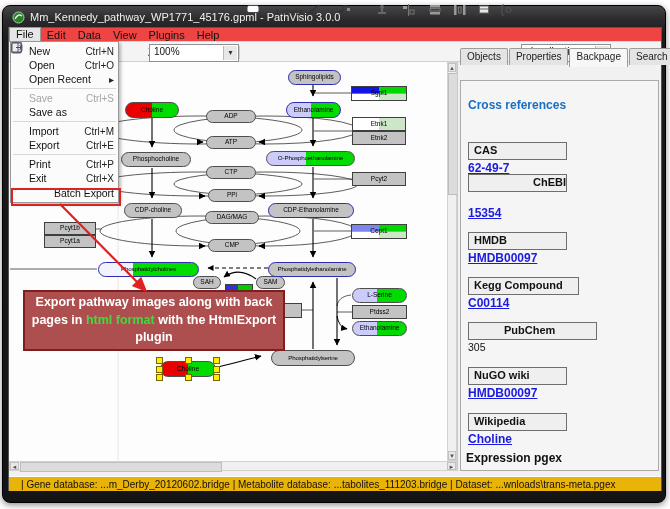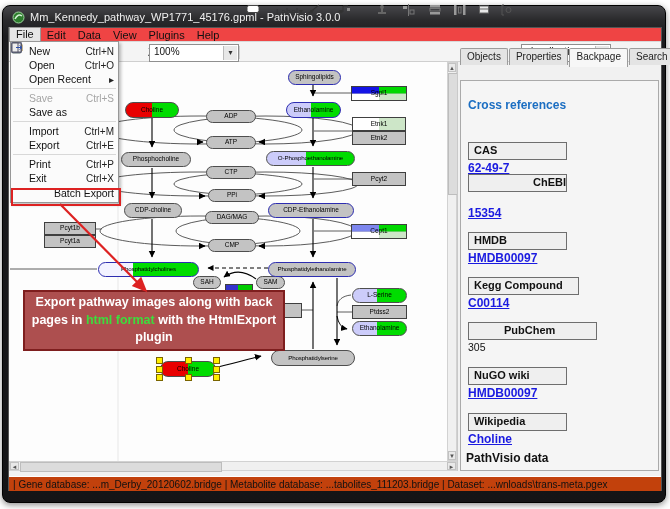--- a/index.html
+++ b/index.html
@@ -94,22 +94,22 @@
   #sidebody{left:460px;top:80px;width:199px;height:391px;background:#f5f5f5;border:1px solid #aaa;}
   #xref-heading{left:468px;top:98px;font-size:12px;font-weight:bold;color:#1b6ec2;}
   .xref-header{position:absolute;left:468px;height:16px;background:#efefef;border:1px solid #6e6e6e;
                font-size:11px;font-weight:bold;line-height:15px;padding-left:5px;color:#111;width:92px;}
   .xref-link{position:absolute;left:468px;font-size:12px;font-weight:bold;color:#1a1ae0;
              text-decoration:underline;}
   .xref-plain{position:absolute;left:468px;font-size:10.5px;color:#111;}
   #expression-data{left:466px;top:451px;font-size:12px;font-weight:bold;color:#111;}
 
   
-  #statusbar{left:9px;top:476px;width:652px;height:15px;background:#c2410c;border-top:1px solid #fff;
-             font-size:10px;line-height:15px;color:#111;padding-left:4px;white-space:nowrap;overflow:hidden;}
+  #statusbar{left:9px;top:476px;width:652px;height:15px;background:#eab308;border-top:1px solid #fff;
+             font-size:10px;line-height:15px;color:#111;padding-left:12px;white-space:nowrap;overflow:hidden;}
 </style>
 </head>
 <body>
 
 <div class="abs" id="frame"></div>
 <svg class="abs" id="app-icon" width="13" height="13" viewBox="0 0 13 13">
   <circle cx="6.5" cy="6.5" r="5.5" fill="#2d7d2d" stroke="#9fd39f" stroke-width="1"></circle>
   <path d="M3 8 Q6 2 10 5" stroke="#d6f2d6" stroke-width="1.5" fill="none"></path>
 </svg>
 <div class="abs" id="title-text">Mm_Kennedy_pathway_WP1771_45176.gpml - PathVisio 3.0.0</div>
@@ -422,17 +422,17 @@
 <div class="xref-header" style="top:232px;">HMDB</div>
 <a class="xref-link" style="top:251px;">HMDB00097</a>
 <div class="xref-header" style="top:277px;width:104px;">Kegg Compound</div>
 <a class="xref-link" style="top:296px;">C00114</a>
 <div class="xref-header" style="top:322px;padding-left:35px;">PubChem</div>
 <span class="xref-plain" style="top:341px;">305</span>
 <div class="xref-header" style="top:367px;">NuGO wiki</div>
 <a class="xref-link" style="top:386px;">HMDB00097</a>
 <div class="xref-header" style="top:413px;">Wikipedia</div>
 <a class="xref-link" style="top:432px;">Choline</a>
-<div class="abs" id="expression-data">PathVisio data</div>
+<div class="abs" id="expression-data">Expression pgex</div>
 
 <div class="abs" id="statusbar">
   <span>| Gene database: ...m_Derby_20120602.bridge | Metabolite database: ...tabolites_111203.bridge | Dataset: ...wnloads\trans-meta.pgex</span>
 </div>
 
 </body></html>

